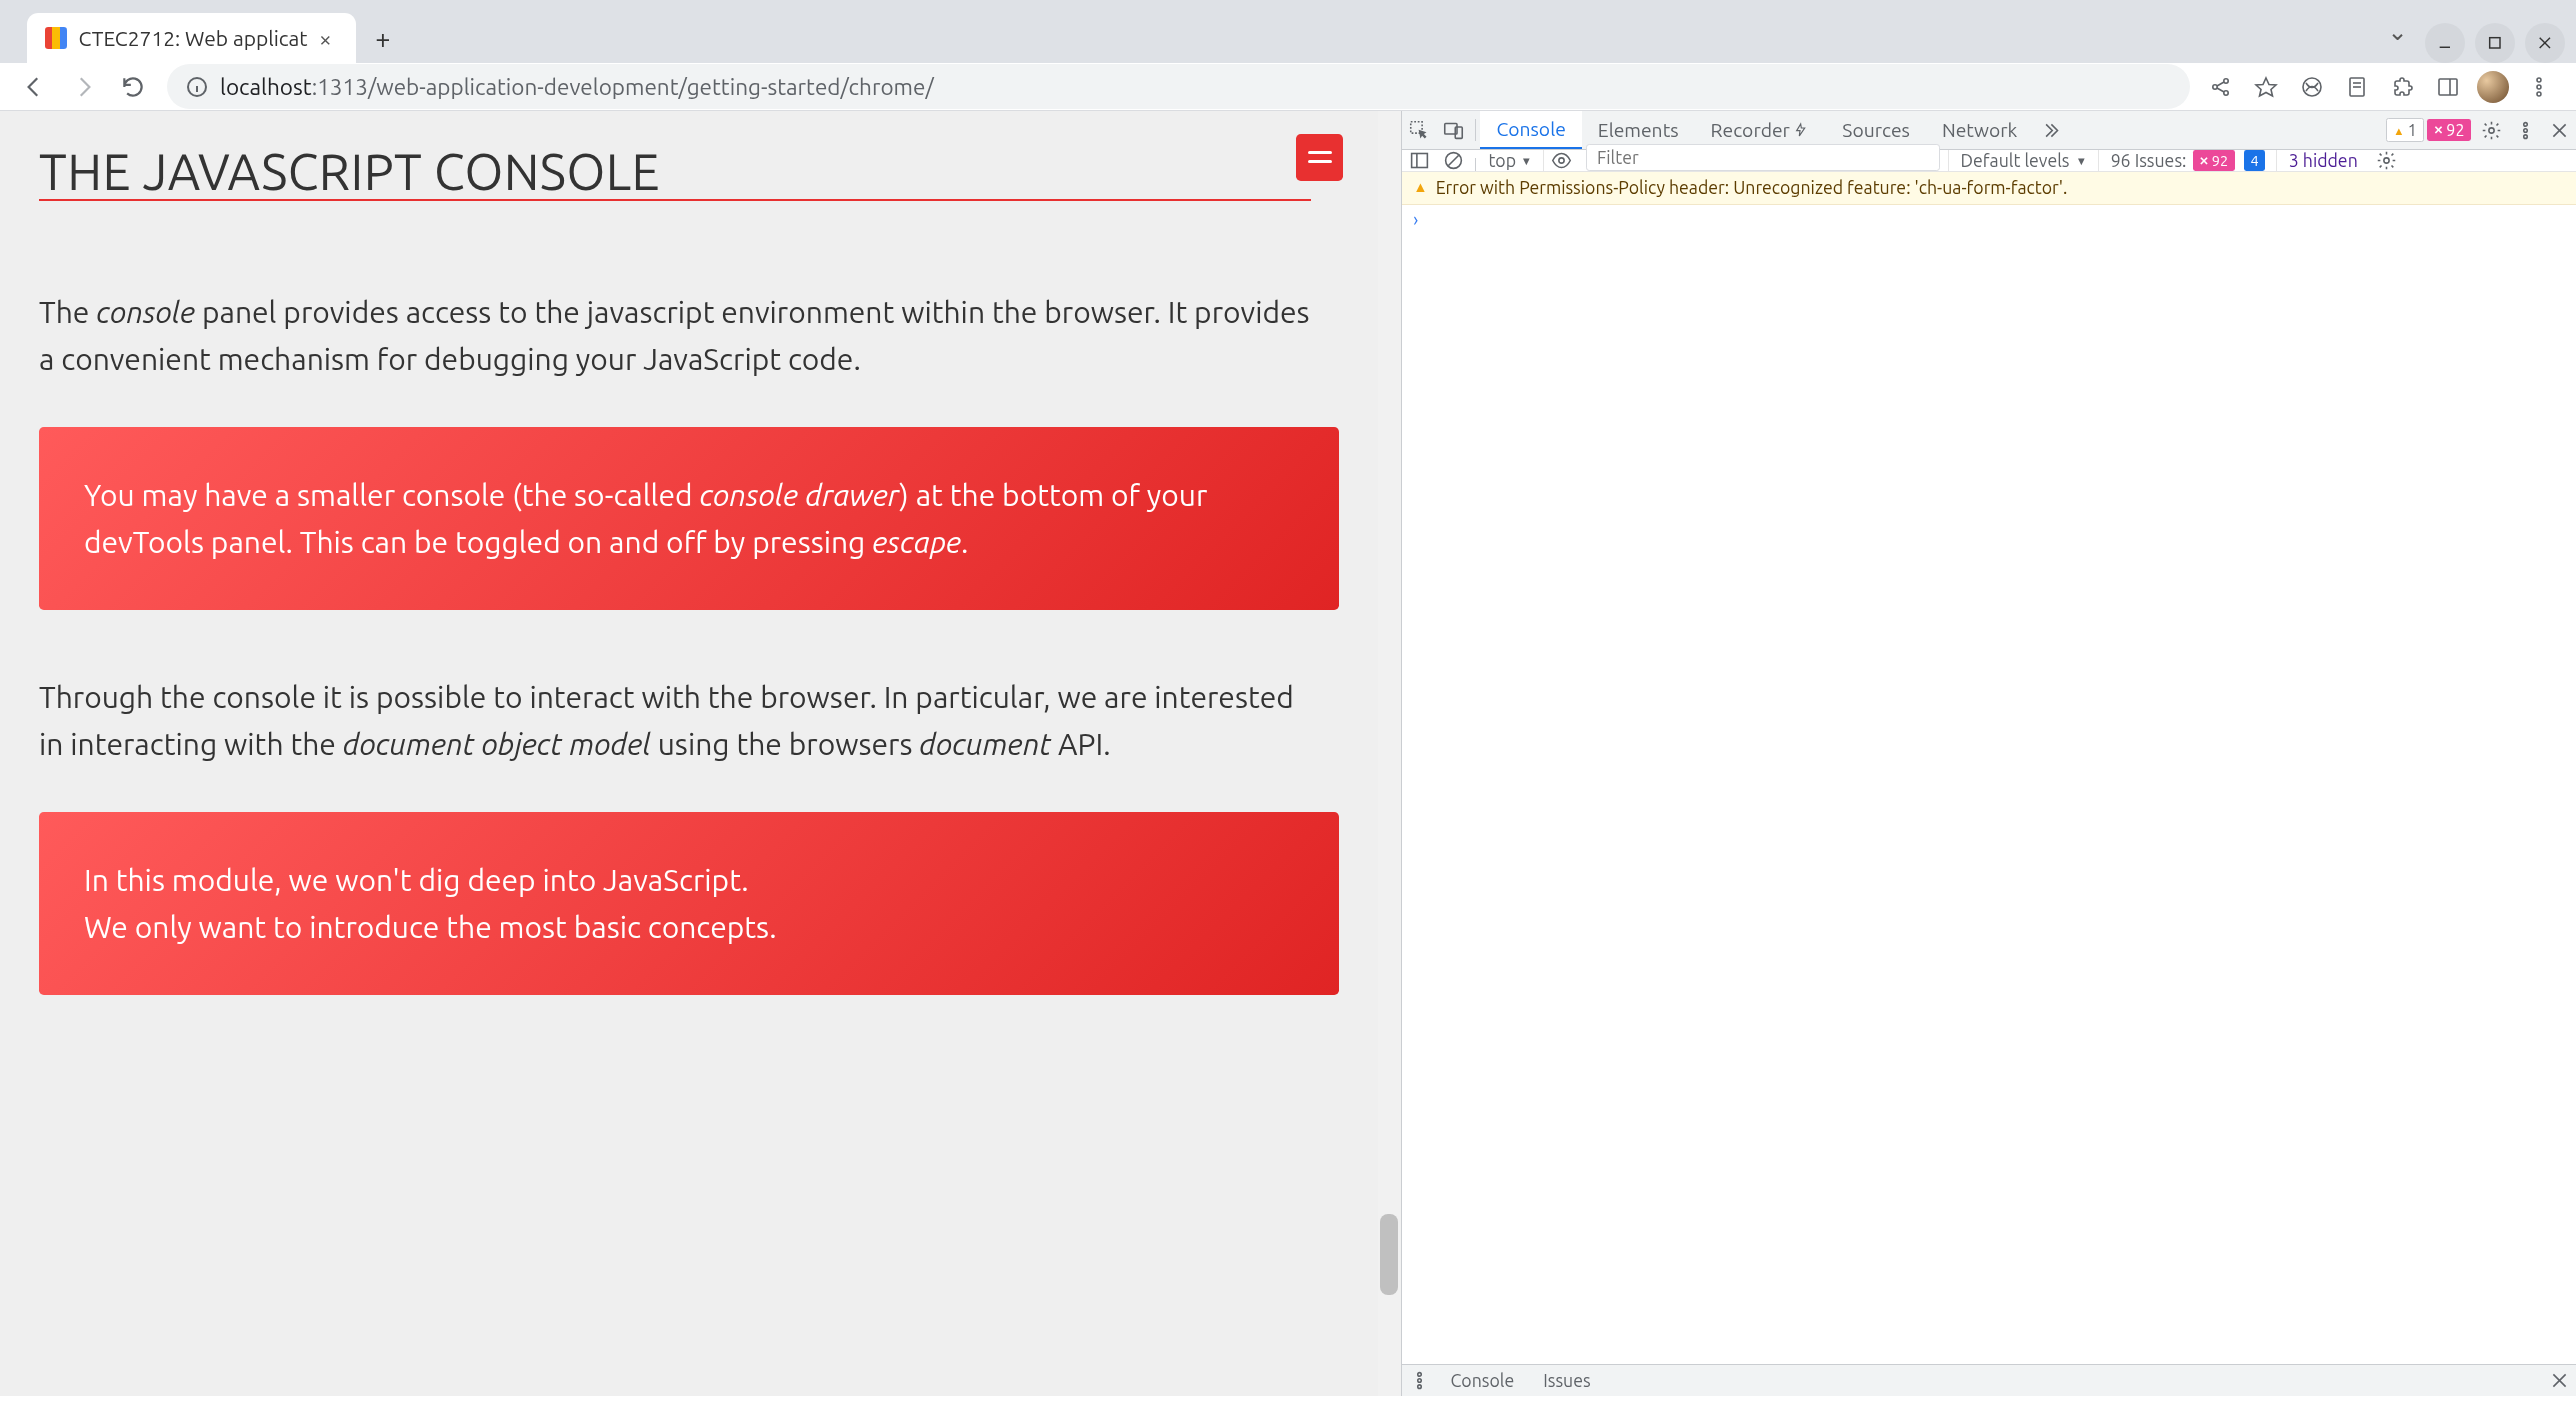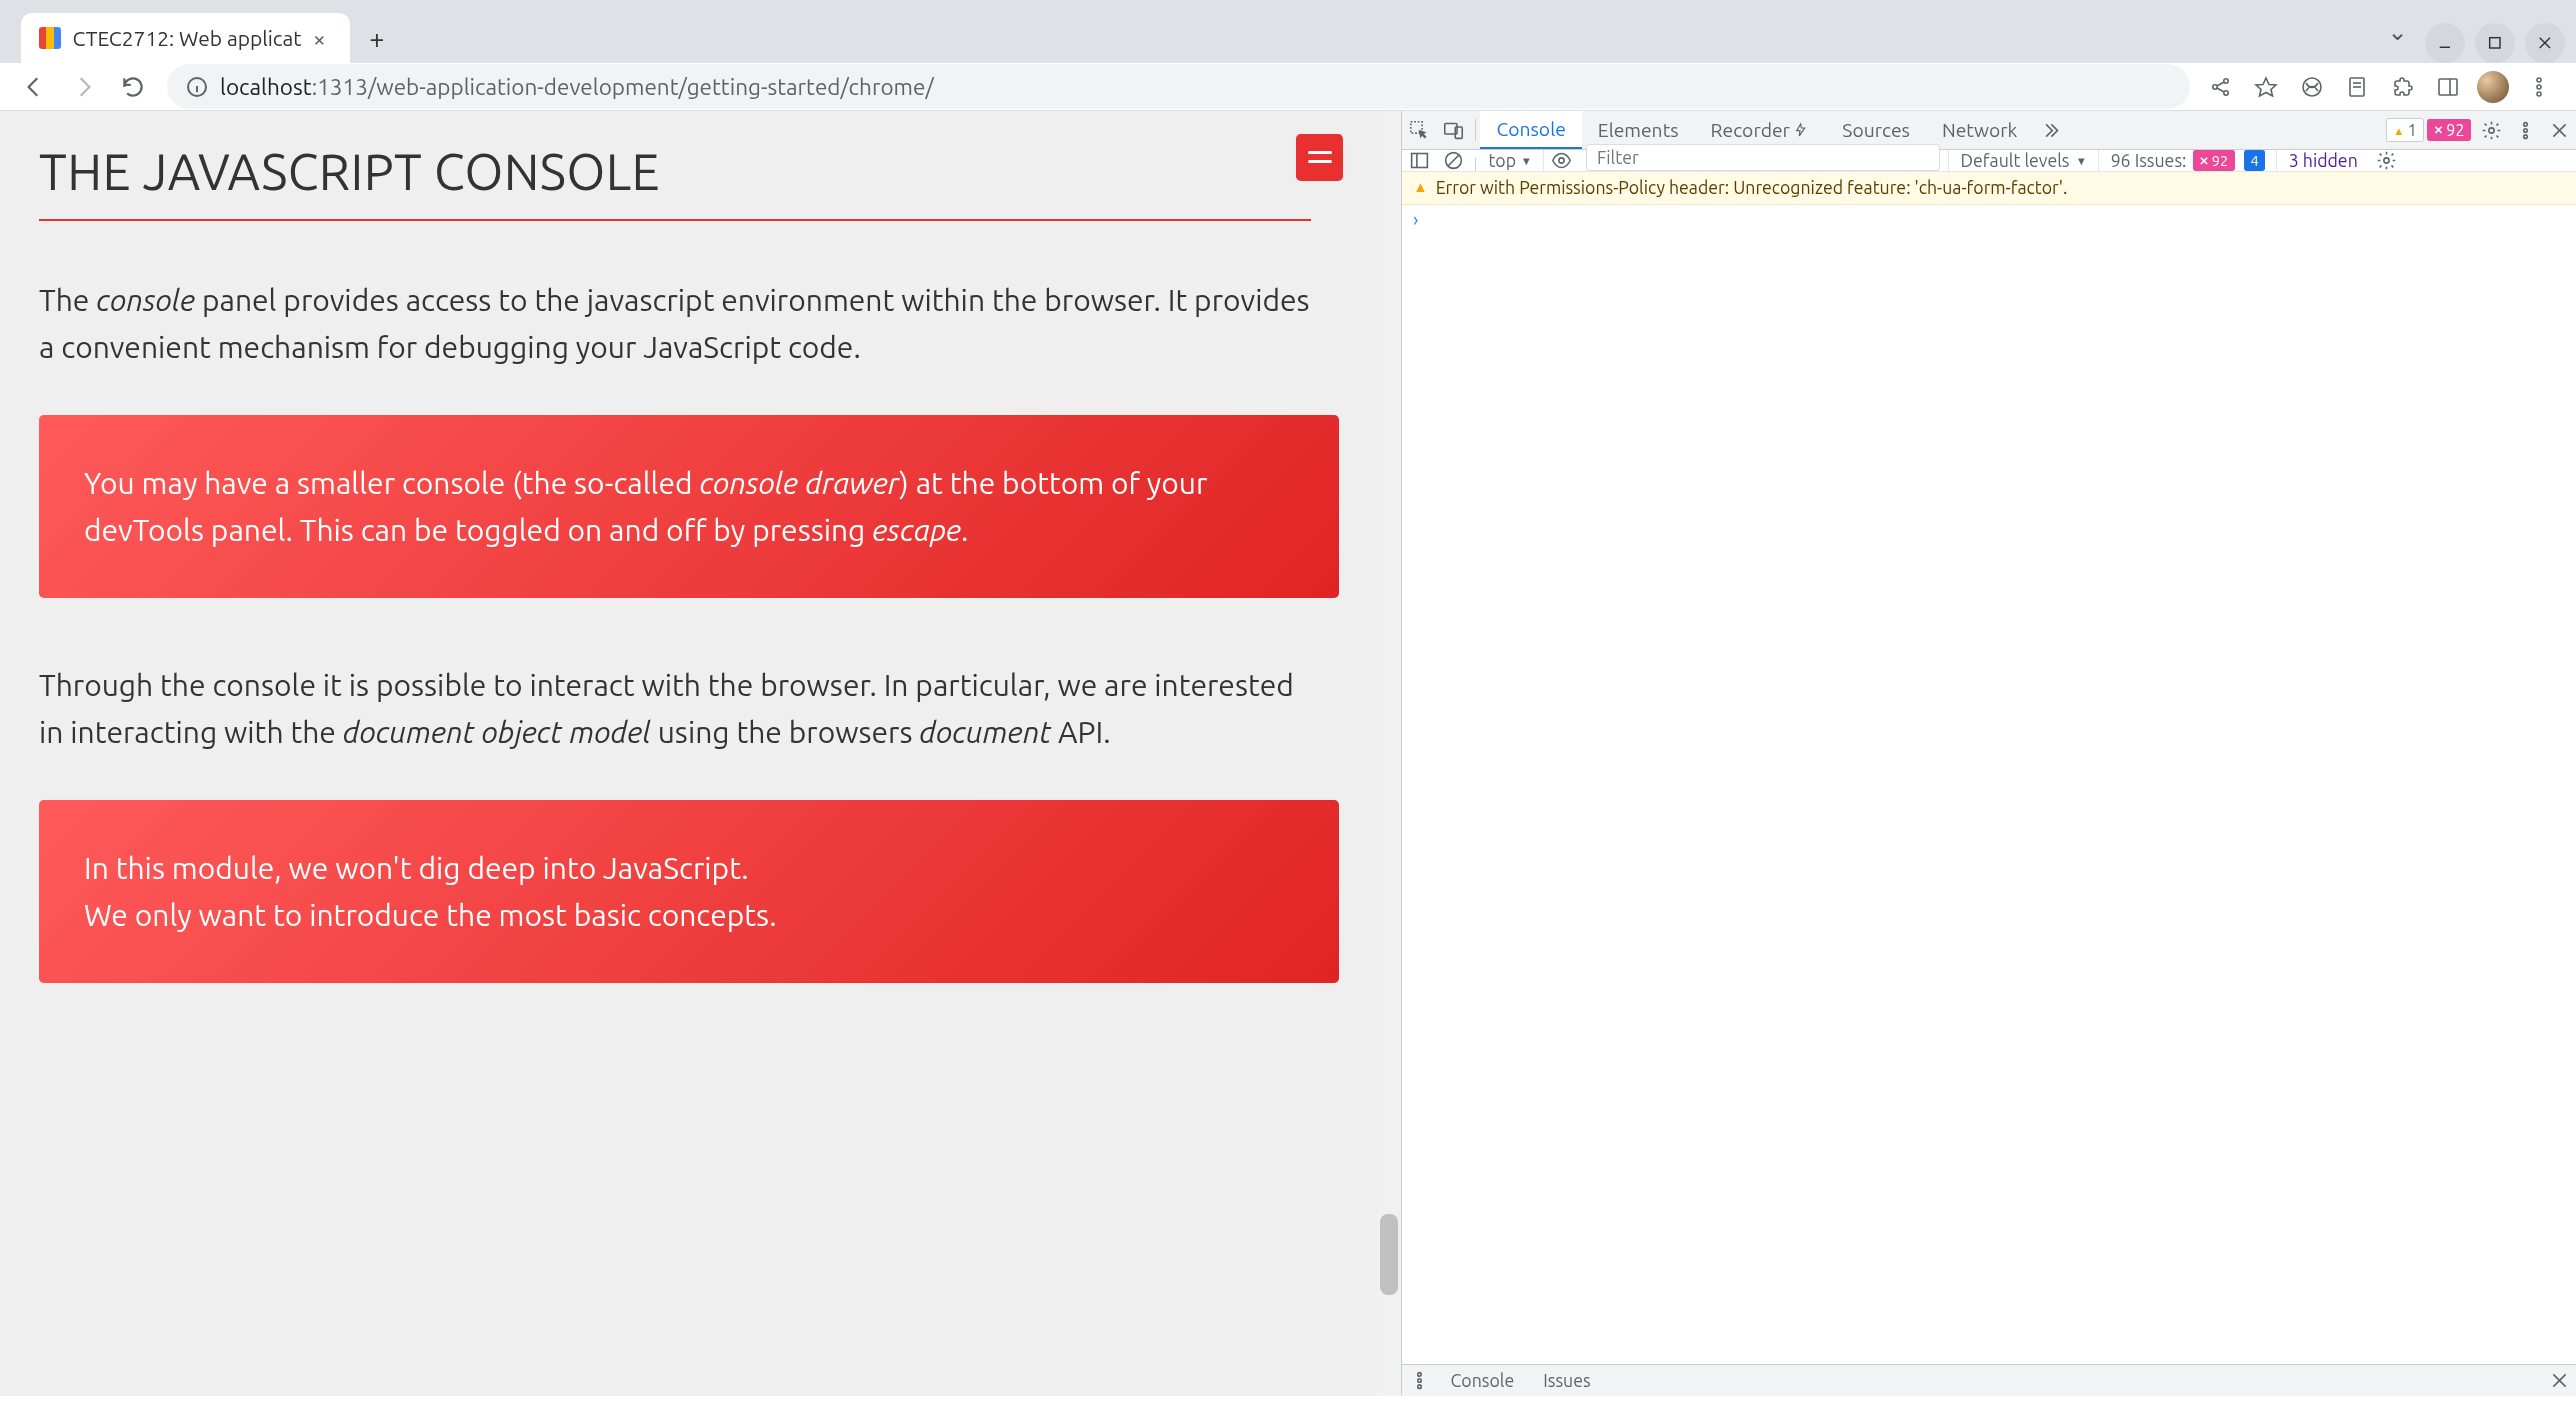--- a/index.html
+++ b/index.html
@@ -1,20 +1,20 @@
 <!DOCTYPE html>
 <html style="font-size:13px"><head>
   <meta charset="utf-8">
   <style>
     * { box-sizing: border-box; margin: 0; padding: 0; font-family: "Segoe UI", Ubuntu, Roboto, sans-serif; }
     body { overflow: hidden; background: #fff; }
     .app { display: flex; flex-direction: column; width: 2576px; height: 1406px; transform-origin: top left; }
 
     
-    .tabstrip { display:flex; align-items:flex-end; height:63px; background:#dee1e6; padding-left:21px; }
+    .tabstrip { display:flex; align-items:flex-end; height:63px; background:#dee1e6; padding-left:27px; }
     .tab { display:flex; align-items:center; gap:11.3px; height:50px; padding:0 24px 0 17.7px; background:#fff; border-top-left-radius:11.3px; border-top-right-radius:11.3px; max-width:386px; }
     .favicon { width:22.5px; height:22.5px; background: linear-gradient(90deg,#ea4335 33%,#fbbc05 33% 66%,#4285f4 66%); border-radius:3.2px; }
     .tab-title { font-size:21px; color:#333; white-space:nowrap; overflow:hidden; text-overflow:clip; max-width:242px; }
     .tab-close { font-size:22.5px; color:#555; }
     .newtab { width:35px; height:35px; margin:0 0 8px 9.7px; border-radius:50%; display:flex; align-items:center; justify-content:center; font-size:27px; color:#333; }
     .tab-space { flex:1; }
     .win-btns { display:flex; gap:9.7px; padding:14.5px 11.3px 0 0; align-items:flex-start; }
     .win-btn { width:40px; height:40px; border-radius:50%; background:#d4d7dc; display:flex; align-items:center; justify-content:center; color:#333; }
     .win-btn svg { width:17.7px; height:17.7px; }
     .chev { font-size:24px; color:#555; margin-right:17.7px; align-self:center; }
@@ -29,21 +29,21 @@
     .right-icons { display:flex; align-items:center; gap:6.4px; padding-right:6.4px; }
     .ri { width:39px; height:39px; border-radius:50%; display:flex; align-items:center; justify-content:center; }
     .ri svg { width:24px; height:24px; stroke:#5f6368; fill:none; stroke-width:1.6; }
     .avatar { width:32px; height:32px; border-radius:50%; background: radial-gradient(circle at 30% 30%, #e8c9a0, #6b4a2a); }
 
     .work { display:flex; height:1285px; }
 
     
     .page-wrap { width:1401px; display:flex; }
     .page { width:1378px; background:#efefef; padding:32px 39px; color:#333; position:relative; }
-    .page h1 { font-size:50px; font-weight:400; letter-spacing:0.4px; border-bottom:2.4px solid #e83030; padding-bottom:20px; margin-bottom:56px; max-width:1272px; }
+    .page h1 { font-size:50px; font-weight:400; letter-spacing:0.4px; border-bottom:2.4px solid #e83030; padding-bottom:0; margin-bottom:88px; max-width:1272px; }
     .page p { font-size:30px; line-height:1.55; max-width:1272px; margin-bottom:45px; }
     .page em { font-style:italic; }
     .callout { background:linear-gradient(135deg, #ff5a5a 0%, #e02424 100%); color:#fff; padding:45px 45px; border-radius:4.8px; font-size:30px; line-height:1.55; max-width:1304px; margin-bottom:64px; }
     .callout em { }
     .menu-btn { position:absolute; top:22.5px; right:35px; width:47px; height:47px; border-radius:4.8px; background:#e83030; display:flex; flex-direction:column; align-items:center; justify-content:center; gap:6.4px; }
     .menu-btn span { display:block; width:24px; height:3.2px; background:#fff; border-radius:1.6px; }
     .vscroll { width:22.5px; background:#f1f1f1; position:relative; }
     .vscroll .thumb { position:absolute; left:2.4px; right:2.4px; top:1103px; height:81px; background:#c0c0c0; border-radius:8px; }
 
     

